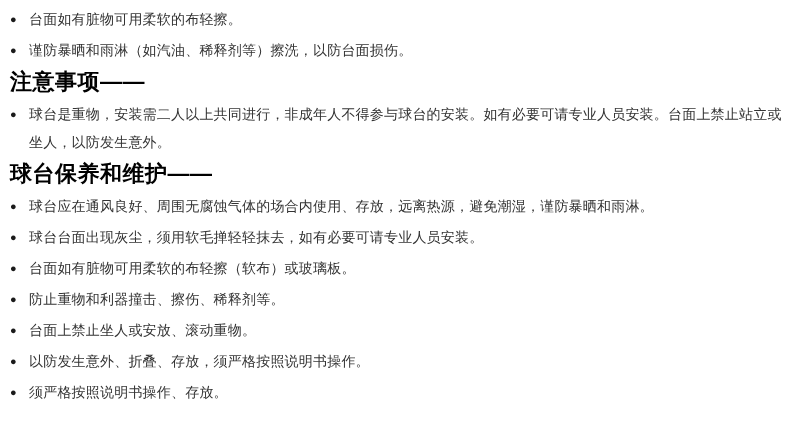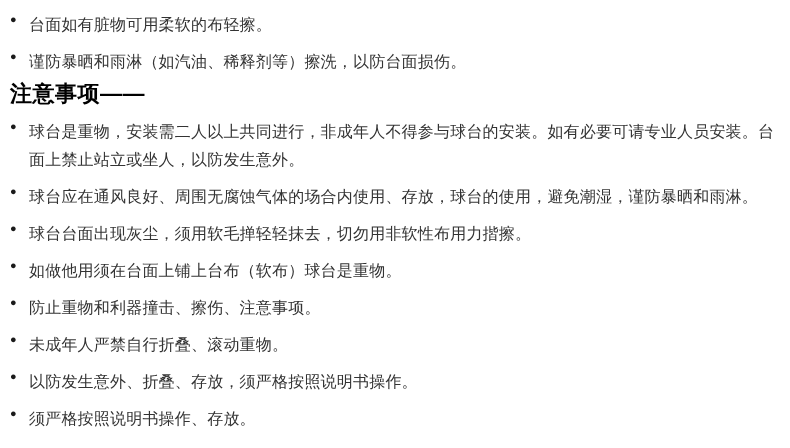--- a/index.html
+++ b/index.html
@@ -26,25 +26,24 @@
   }
   .dot {
     flex: none;
     width: 19px;
     font-size: 11px;
     line-height: 28px;
     color: #1a1a1a;
   }
   .txt {
     flex: 1;
-    font-size: 16px;
+    font-size: 14px;
     line-height: 28px;
     color: #333333;
     letter-spacing: 0.2px;
-    margin-top: 6px;
   }
   .heading {
     font-size: 22px;
     line-height: 30px;
     font-weight: 700;
     color: #000000;
     margin: 2px 0 3px 0;
     letter-spacing: 0.5px;
   }
 </style>
@@ -62,40 +61,41 @@
     <span class="txt">谨防暴晒和雨淋（如汽油、稀释剂等）擦洗，以防台面损伤。</span>
   </div>
 
   <div class="heading">注意事项——</div>
 
   <div class="li">
     <span class="dot">●</span>
     <span class="txt">球台是重物，安装需二人以上共同进行，非成年人不得参与球台的安装。如有必要可请专业人员安装。台面上禁止站立或坐人，以防发生意外。</span>
   </div>
 
+  <div class="heading">球台保养和维护——</div>
 
   <div class="li">
     <span class="dot">●</span>
-    <span class="txt">球台应在通风良好、周围无腐蚀气体的场合内使用、存放，球台的使用，避免潮湿，谨防暴晒和雨淋。</span>
+    <span class="txt">球台应在通风良好、周围无腐蚀气体的场合内使用、存放，远离热源，避免潮湿，谨防暴晒和雨淋。</span>
   </div>
   <div class="li">
     <span class="dot">●</span>
-    <span class="txt">球台台面出现灰尘，须用软毛掸轻轻抹去，切勿用非软性布用力揩擦。</span>
+    <span class="txt">球台台面出现灰尘，须用软毛掸轻轻抹去，如有必要可请专业人员安装。</span>
   </div>
   <div class="li">
     <span class="dot">●</span>
-    <span class="txt">如做他用须在台面上铺上台布（软布）球台是重物。</span>
+    <span class="txt">台面如有脏物可用柔软的布轻擦（软布）或玻璃板。</span>
   </div>
   <div class="li">
     <span class="dot">●</span>
-    <span class="txt">防止重物和利器撞击、擦伤、注意事项。</span>
+    <span class="txt">防止重物和利器撞击、擦伤、稀释剂等。</span>
   </div>
   <div class="li">
     <span class="dot">●</span>
-    <span class="txt">未成年人严禁自行折叠、滚动重物。</span>
+    <span class="txt">台面上禁止坐人或安放、滚动重物。</span>
   </div>
   <div class="li">
     <span class="dot">●</span>
     <span class="txt">以防发生意外、折叠、存放，须严格按照说明书操作。</span>
   </div>
   <div class="li">
     <span class="dot">●</span>
     <span class="txt">须严格按照说明书操作、存放。</span>
   </div>
 

